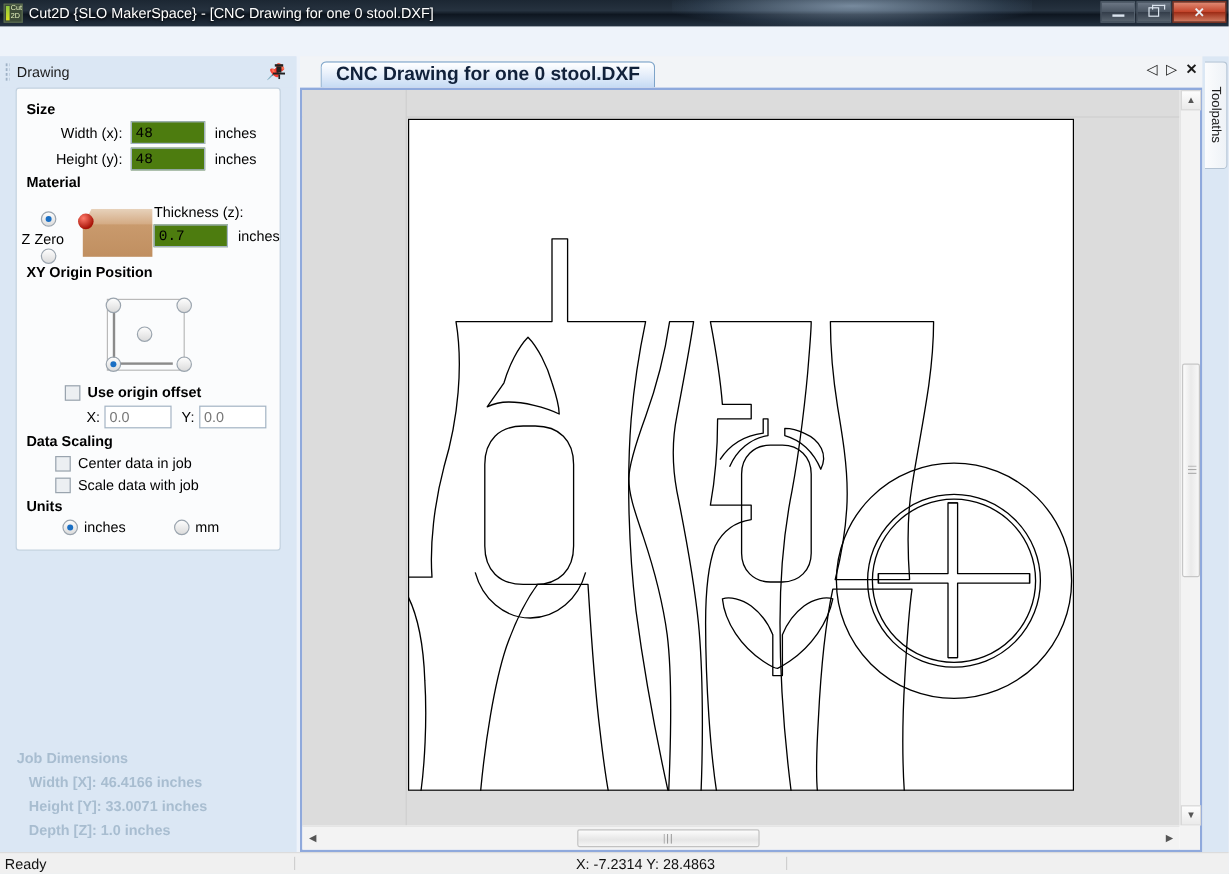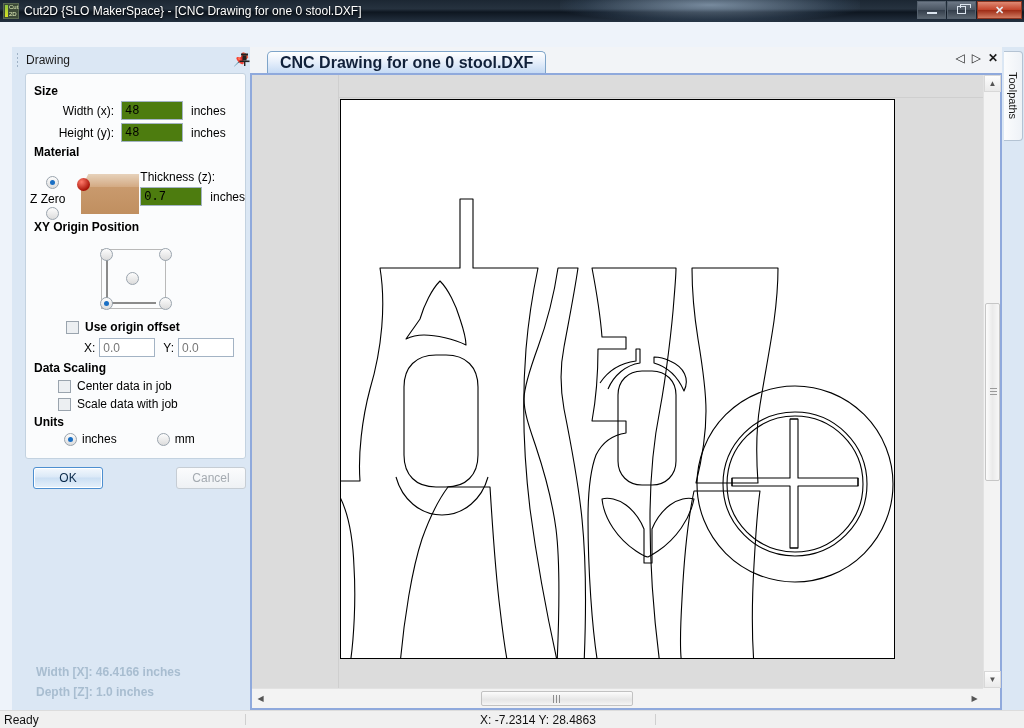--- a/index.html
+++ b/index.html
@@ -79,21 +79,21 @@
     border-bottom: 1px solid #dfe4ea;
     display: flex; align-items: center; padding-left: 8px;
   }
   #menubar .mi {
     padding: 3px 9px; font-size: 12px; color: #111; cursor: default;
     border-radius: 2px;
   }
 
   
   #leftpanel {
-    position: absolute; top: 47px; left: 12px; width: 247px; height: 663px;
+    position: absolute; top: 47px; left: 0; width: 247px; height: 663px;
     background: #dbe7f4;
   }
   #panel-header {
     height: 26px; display: flex; align-items: center;
     padding-left: 4px; position: relative;
     background: #dbe7f4;
   }
   #panel-grip {
     width: 4px; height: 16px; margin-right: 6px;
     background-image: radial-gradient(#9fb2c6 40%, transparent 41%);
@@ -465,27 +465,25 @@
 
         <div id="units-row">
           <div class="radio on"></div>
           <div class="chk-label">inches</div>
           <div class="gap"></div>
           <div class="radio"></div>
           <div class="chk-label">mm</div>
         </div>
       </div>
 
-      <div id="btn-row">
-        <div class="btn" id="ok-btn">OK</div>
-        <div class="btn" id="cancel-btn">Cancel</div>
-      </div>
 
       <div id="jobdims">
+        <div class="title">Job Dimensions</div>
         <div class="line">Width  [X]: 46.4166 inches</div>
+        <div class="line">Height [Y]: 33.0071 inches</div>
         <div class="line">Depth  [Z]: 1.0 inches</div>
       </div>
 
     </div>
   </div>
 
   <div id="mdi">
     <div id="tabstrip">
       <div id="doc-tab">CNC Drawing for one 0 stool.DXF</div>
       <div id="tab-nav">

